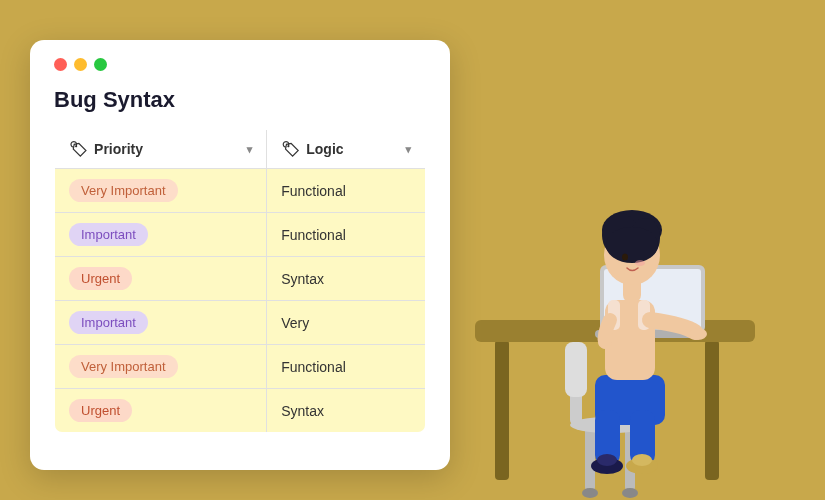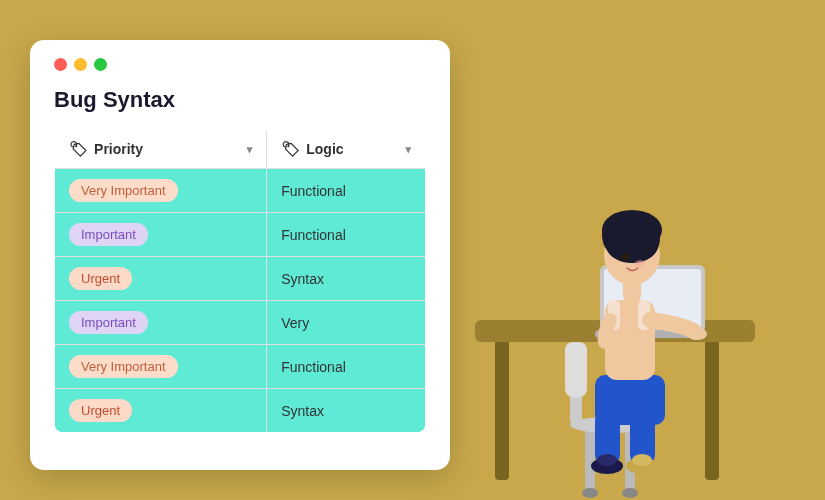--- a/index.html
+++ b/index.html
@@ -65,21 +65,21 @@
     .bug-table th {
       background: #fff;
       font-weight: 600;
       font-size: 14px;
       color: #333;
     }
 
     .bug-table td {
       font-size: 14px;
       color: #333;
-      background: #5eead4;
+      background: #fef9c3;
     }
 
     .th-inner {
       display: flex;
       align-items: center;
       gap: 6px;
     }
 
     .tag-icon {
       font-size: 15px;

